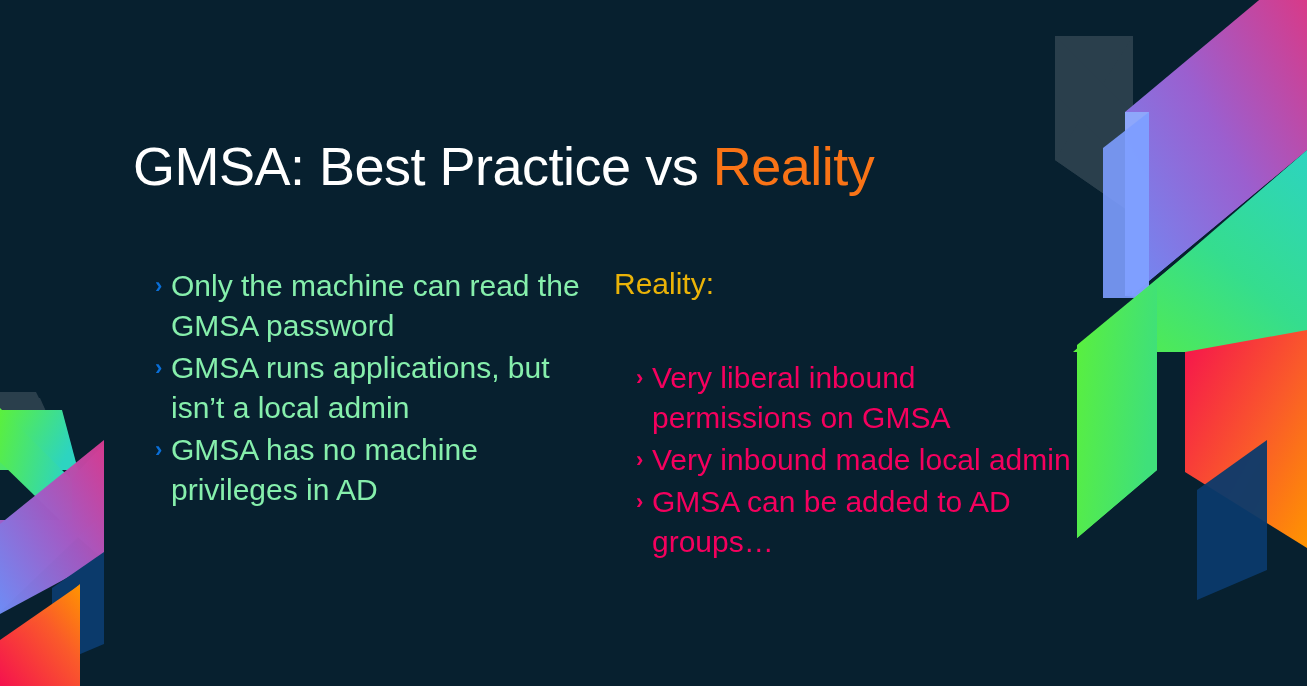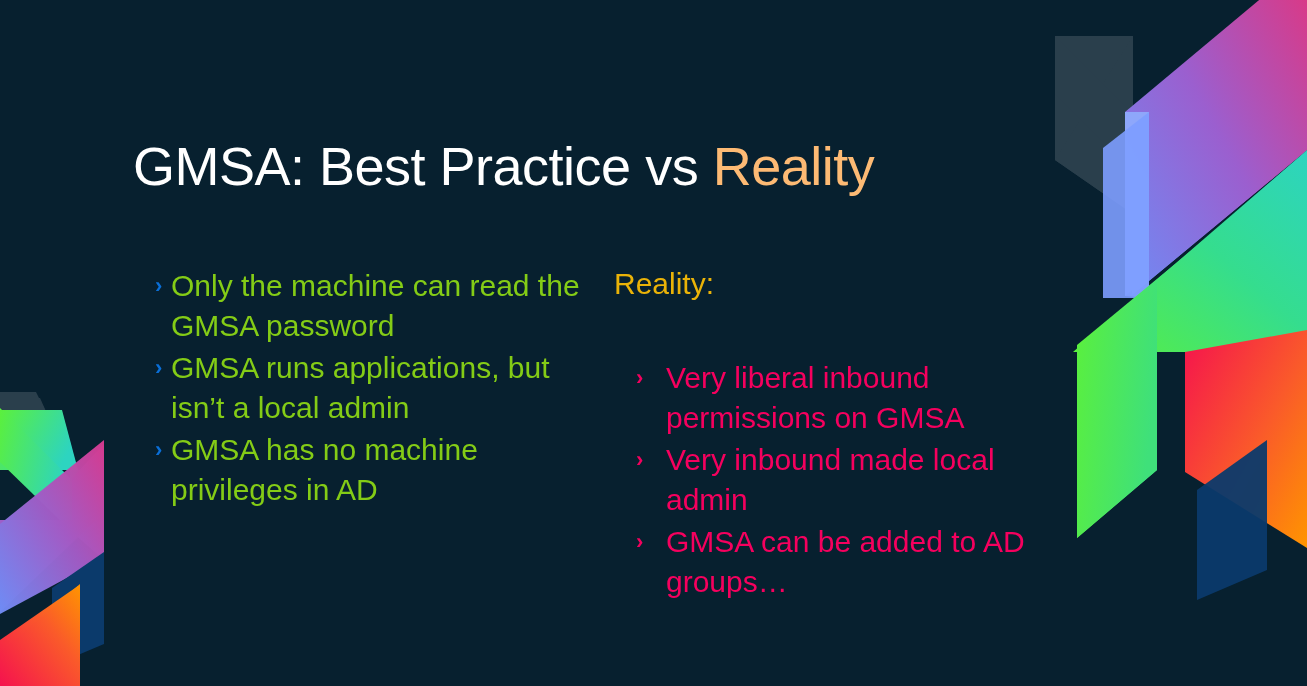--- a/index.html
+++ b/index.html
@@ -33,21 +33,21 @@
     top: 139px;
     white-space: nowrap;
   }
   .title-text {
     font-size: 54px;
     font-weight: normal;
     letter-spacing: -0.5px;
     line-height: 1;
   }
   .title-main  { color: #ffffff; }
-  .title-accent{ color: #fdba74; }
+  .title-accent{ color: #f97316; }
 
   
   .column {
     position: absolute;
     top: 266px;
   }
   #column-best    { left: 133px; width: 460px; }
   #column-reality { left: 614px; width: 460px; }
 
   .col-heading {
@@ -80,22 +80,22 @@
     box-sizing: border-box;
   }
   #column-best    .bullet-marker { color: #0a6fd8; }
   #column-reality .bullet-marker { color: #f5005e; }
 
   .bullet-text {
     flex: 1 1 auto;
     font-size: 30px;
     line-height: 40px;
   }
-  #column-best    .bullet-text { color: #84cc16; }
-  #column-reality .bullet-text { color: #f5005e; margin-left: 14px; }
+  #column-best    .bullet-text { color: #86efac; }
+  #column-reality .bullet-text { color: #f5005e; }
 </style>
 </head>
 <body>
 
 <div id="slide">
 
   <svg id="art-right" viewBox="0 0 270 686" preserveAspectRatio="none" aria-hidden="true">
     <defs>
       <linearGradient id="gradBlueMagenta" x1="0" y1="1" x2="1" y2="0">
         <stop offset="0%" stop-color="#6e8cf5"></stop>

